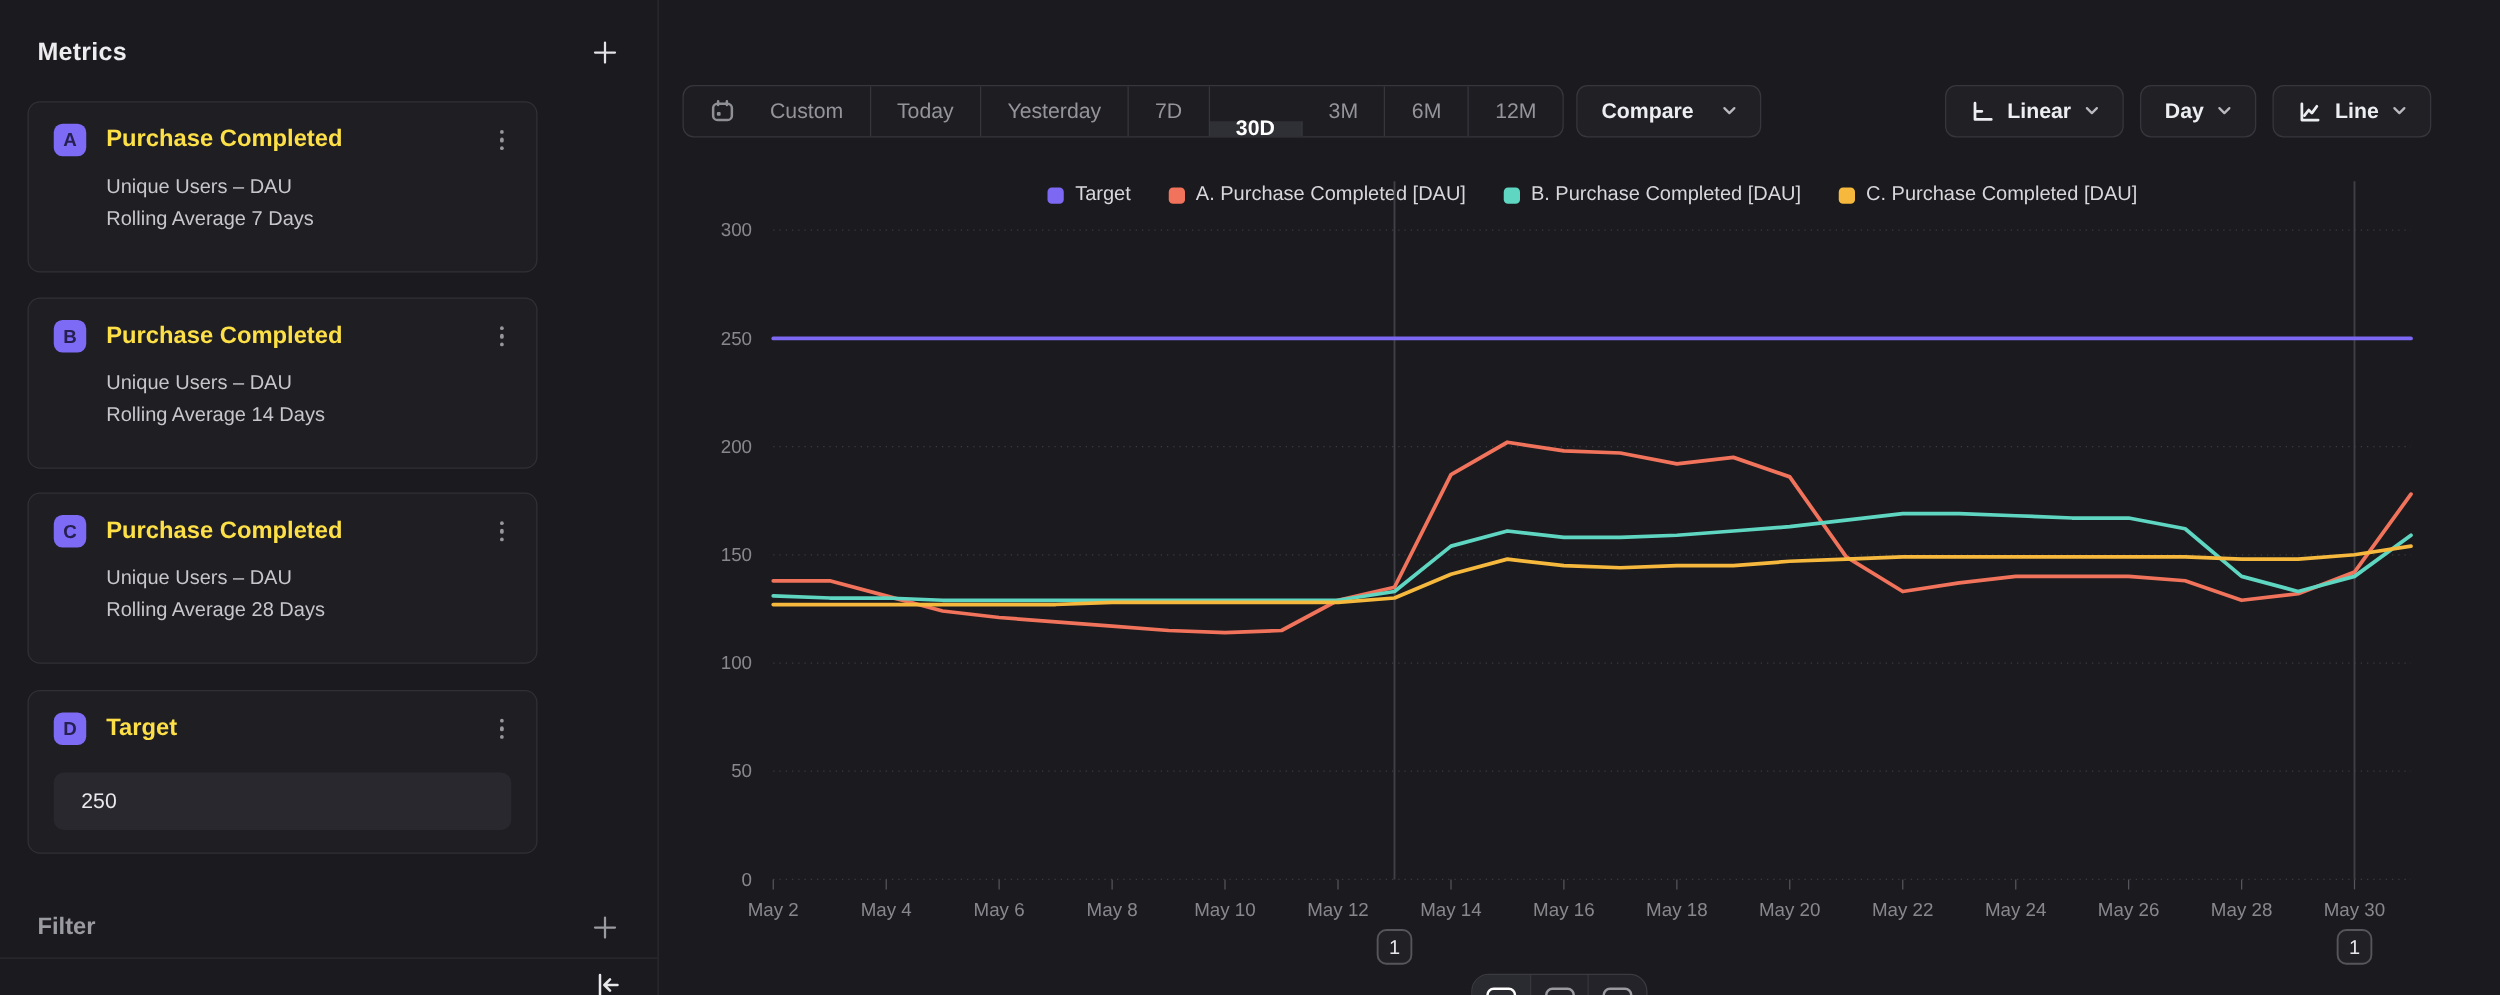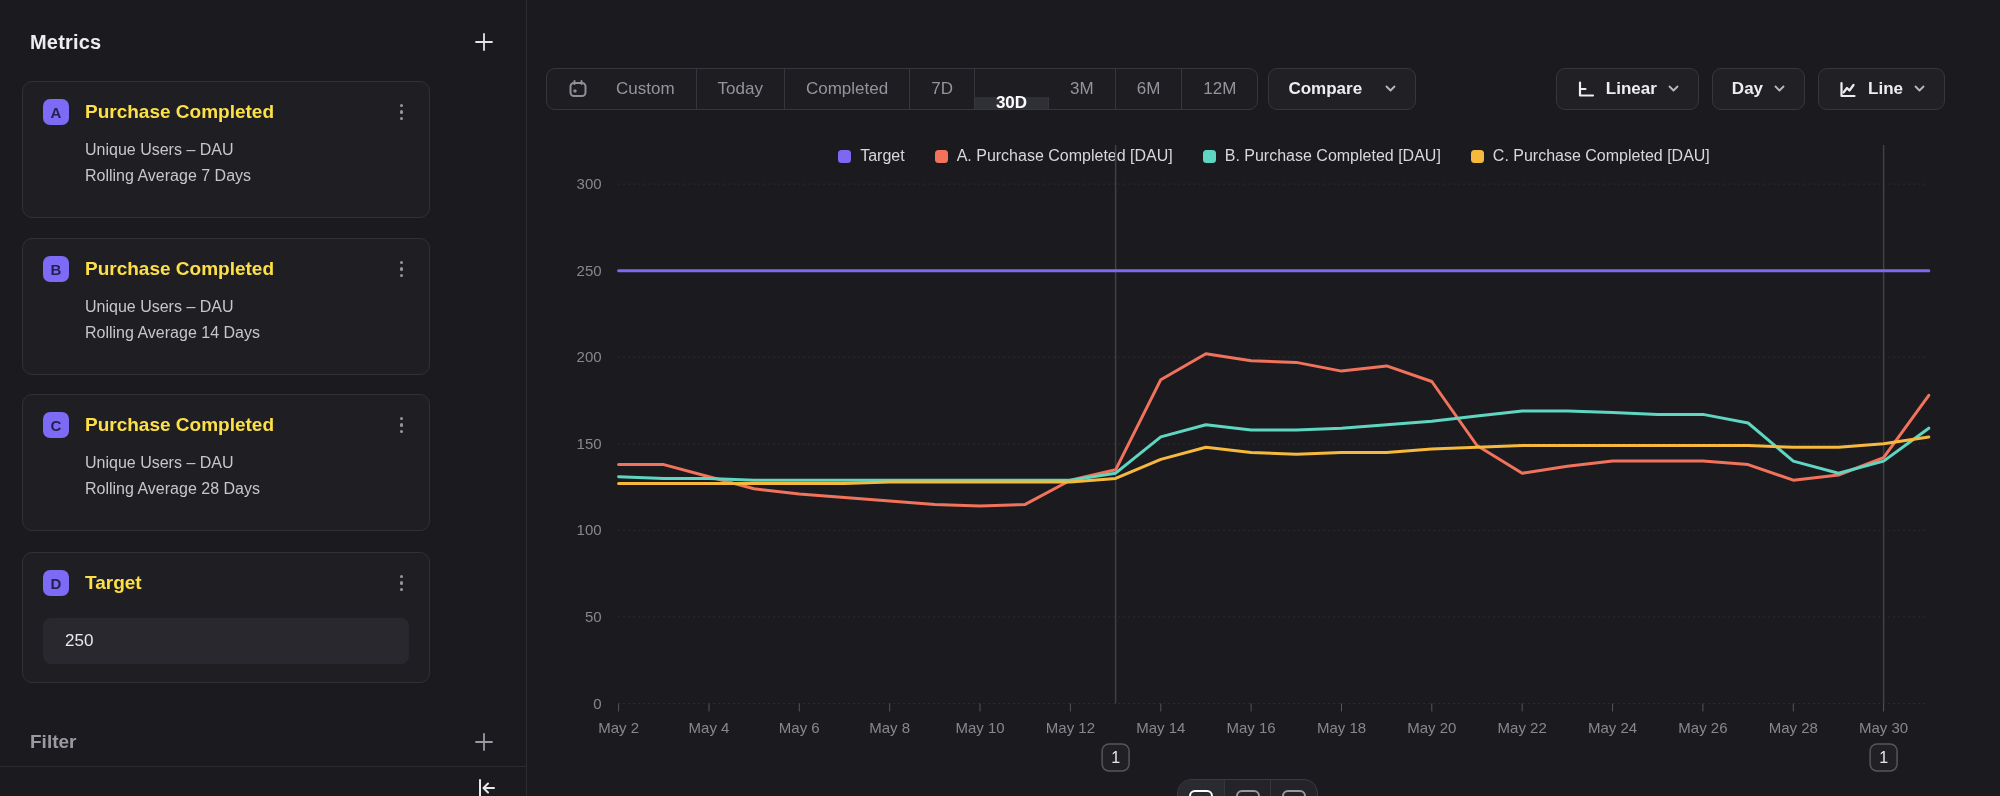--- a/index.html
+++ b/index.html
@@ -167,21 +167,21 @@
           <rect x="2.5" y="4" width="15" height="13" rx="3.5" class="icon-gray"></rect>
           <path d="M6.5 2 V5 M13.5 2 V5" class="icon-gray"></path>
           <rect x="5.5" y="10.5" width="3" height="3" rx="0.8" fill="#8f9095" stroke="none"></rect>
         </svg>
         <span>Custom</span>
       </span>
       <span class="range-seg">
           <span>Today</span>
         </span>
       <span class="range-seg">
-          <span>Completed</span>
+          <span>Yesterday</span>
         </span>
       <span class="range-seg">
           <span>7D</span>
         </span>
       <span class="range-seg active">
           <span>30D</span>
         </span>
       <span class="range-seg">
           <span>3M</span>
         </span>

